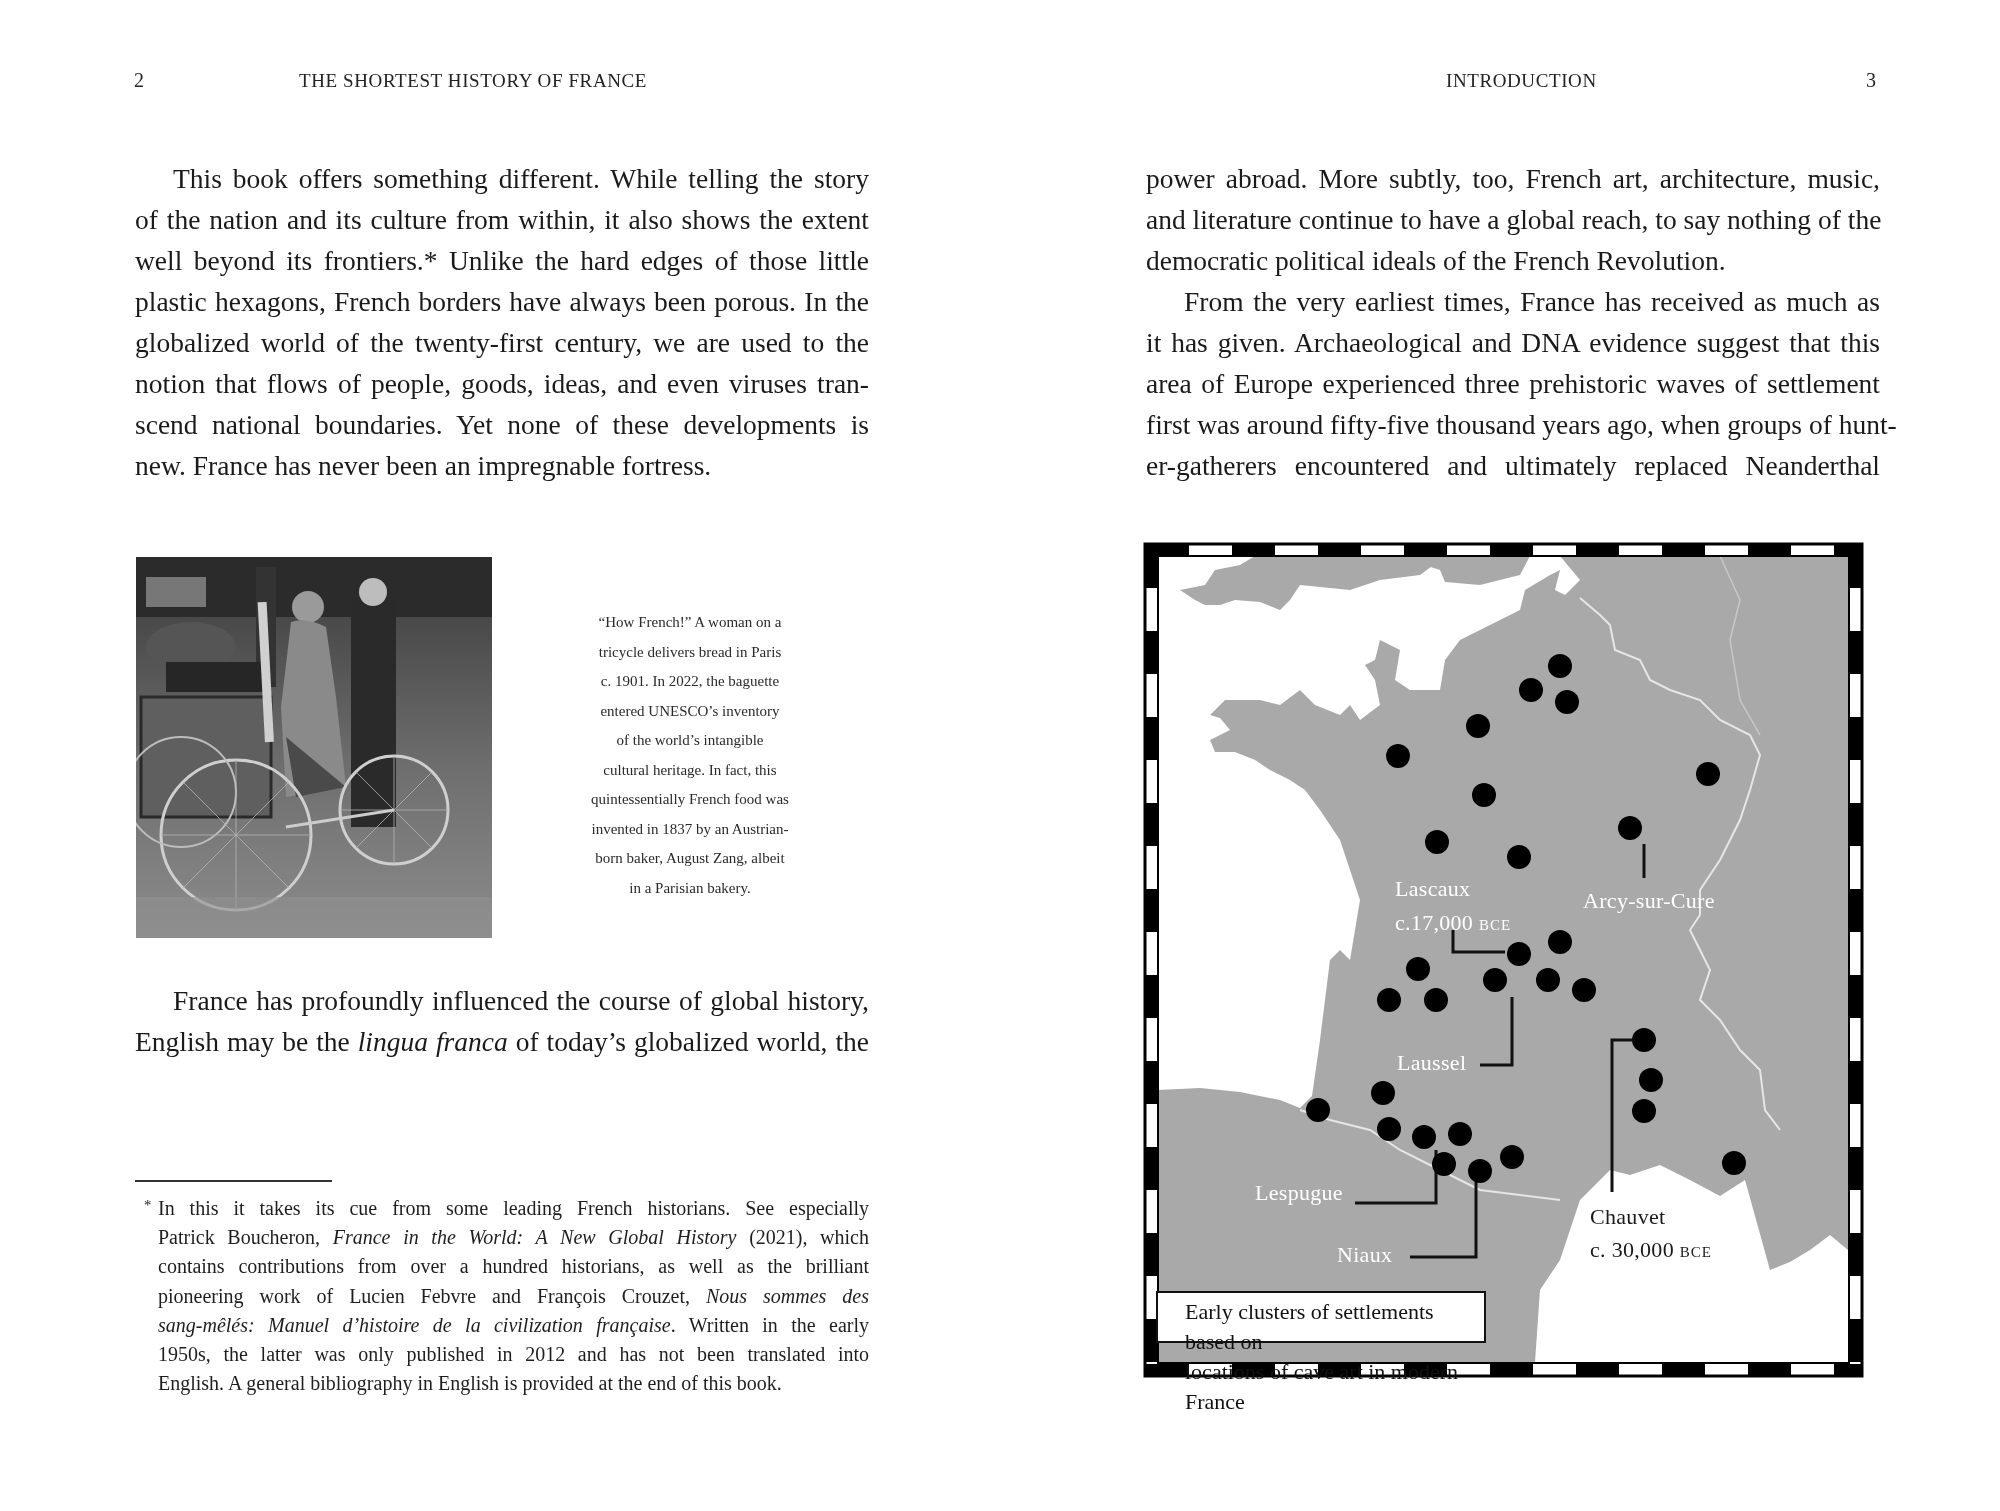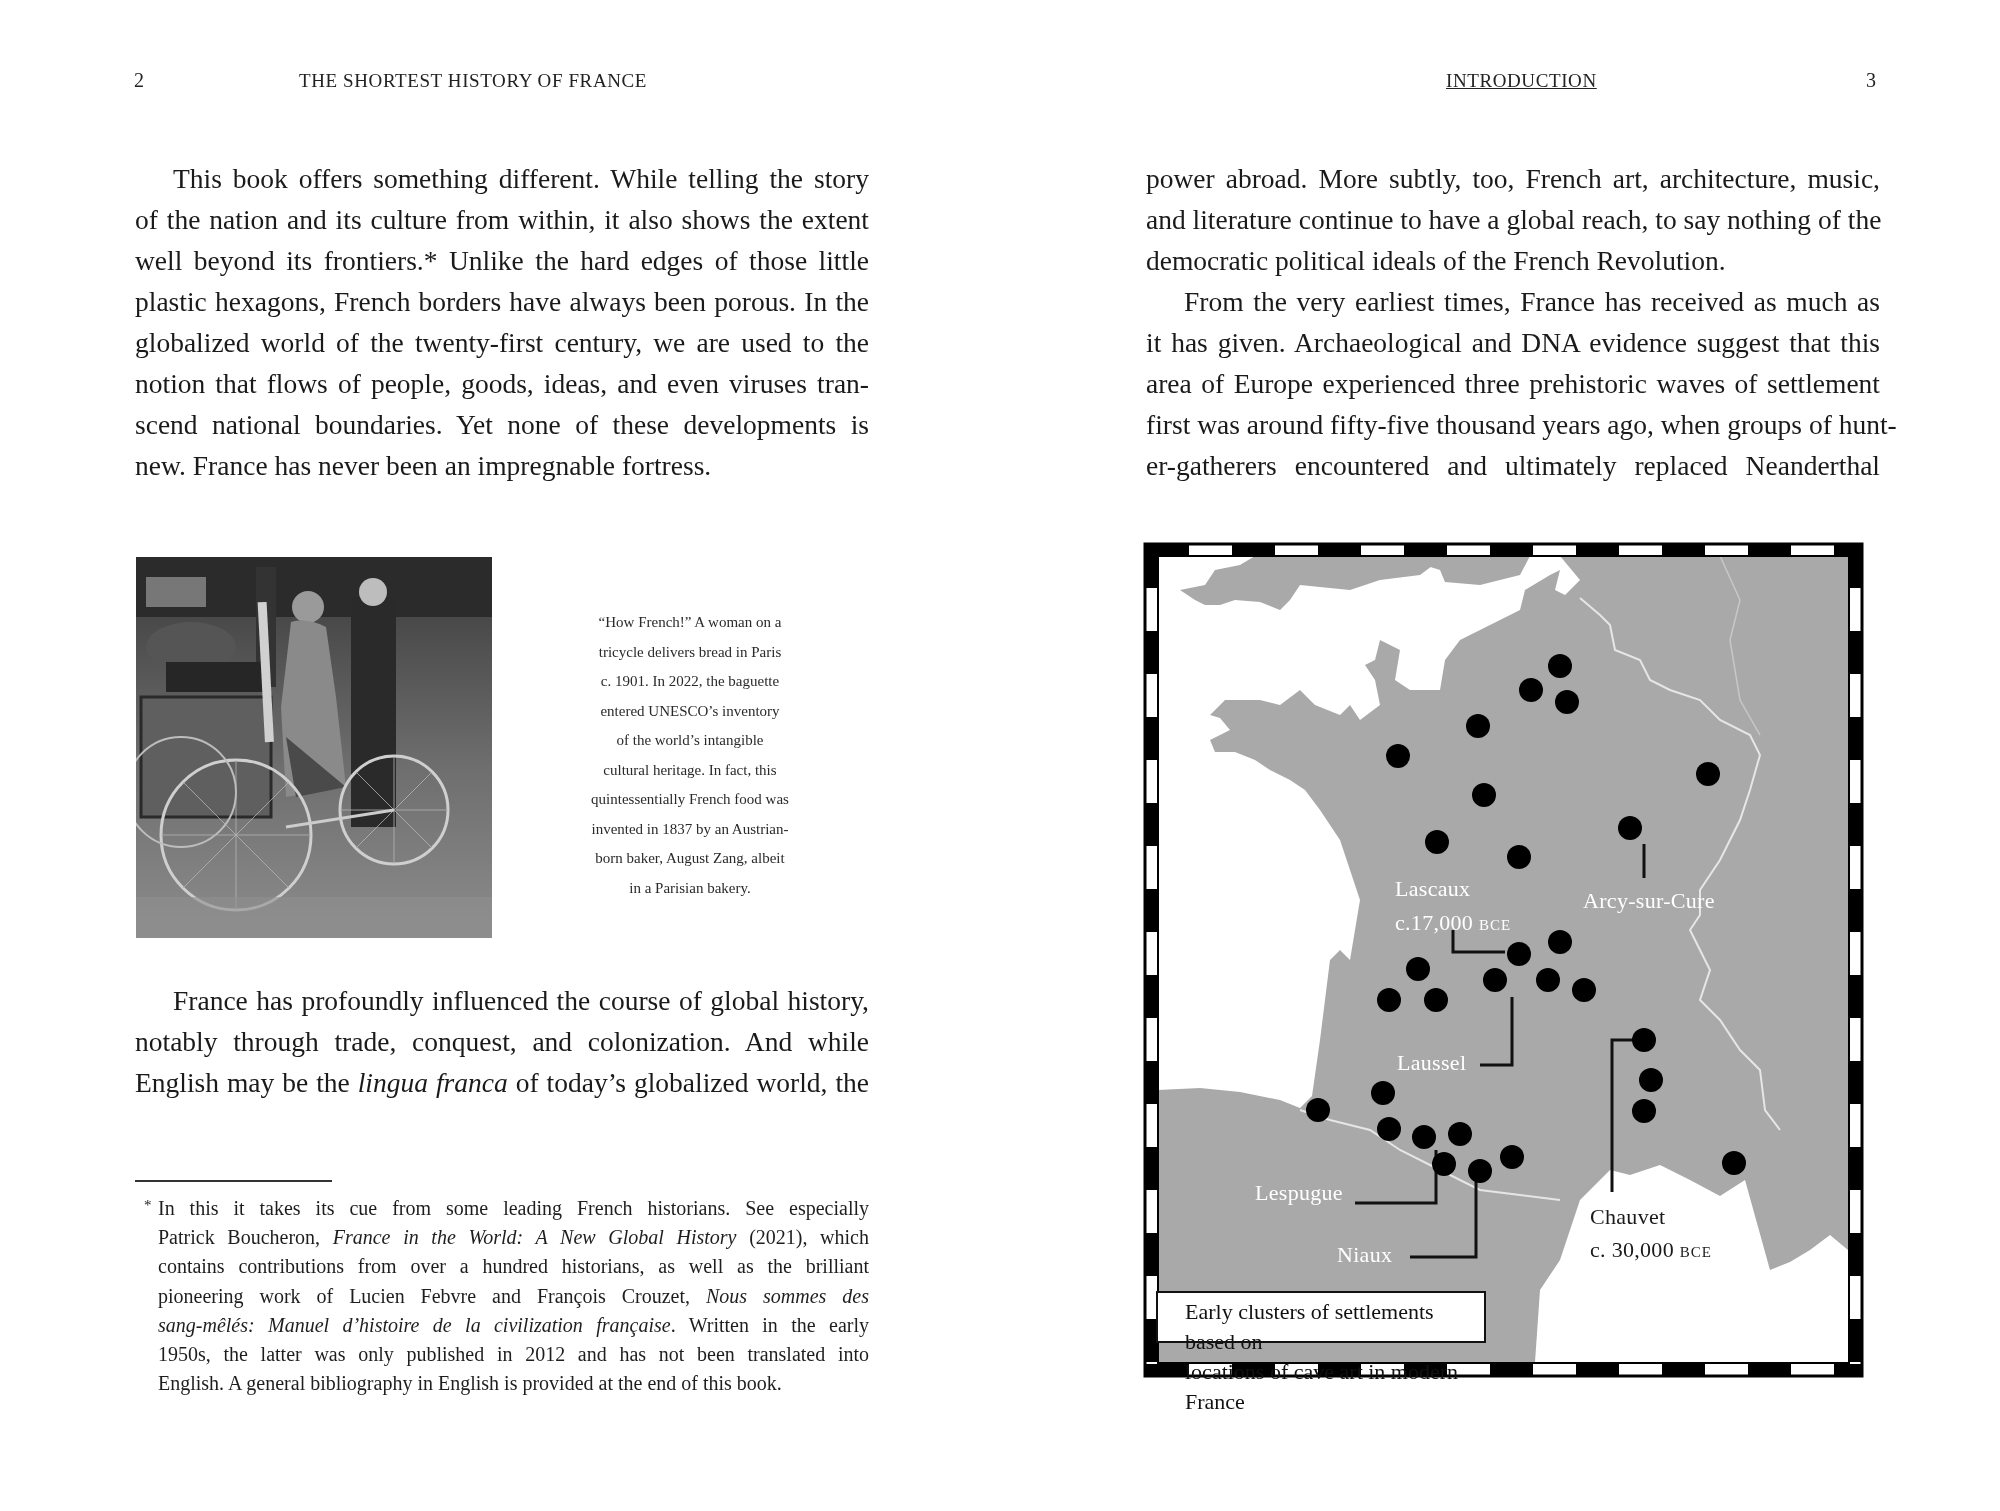--- a/index.html
+++ b/index.html
@@ -95,38 +95,37 @@
   <div>of the world’s intangible</div>
   <div>cultural heritage. In fact, this</div>
   <div>quintessentially French food was</div>
   <div>invented in 1837 by an Austrian-</div>
   <div>born baker, August Zang, albeit</div>
   <div>in a Parisian bakery.</div>
 </div>
 
 <div class="abs body-text" style="left:135px; top:980px; width:734px;">
   <span class="line ind"><span>France has profoundly influenced the course of global history,</span></span>
-  <span class="line"><span>notably through trade, conquest, and colonization. And while</span></span>
   <span class="line"><span>English may be the </span><i>lingua franca</i><span> of today’s globalized world, the</span></span>
 </div>
 
 <div class="abs rule" style="left:135px; top:1180px; width:197px;"></div>
 
 <div class="abs footnote" style="left:158px; top:1194px; width:711px;">
   <span class="fn-mark">*</span>
   <span class="fline"><span>In this it takes its cue from some leading French historians. See especially</span></span>
   <span class="fline"><span>Patrick Boucheron, </span><i>France in the World: A New Global History</i><span> (2021), which</span></span>
   <span class="fline"><span>contains contributions from over a hundred historians, as well as the brilliant</span></span>
   <span class="fline"><span>pioneering work of Lucien Febvre and François Crouzet, </span><i>Nous sommes des</i></span>
   <span class="fline"><i>sang-mêlés: Manuel d’histoire de la civilization française</i><span>. Written in the early</span></span>
   <span class="fline"><span>1950s, the latter was only published in 2012 and has not been translated into</span></span>
   <span class="fline last"><span>English. A general bibliography in English is provided at the end of this book.</span></span>
 </div>
 
-<div class="abs runhead" style="left:1446px;text-decoration:underline;">INTRODUCTION</div>
+<div class="abs runhead" style="left:1446px;">INTRODUCTION</div>
 <div class="abs folio" style="left:1866px;">3</div>
 
 <div class="abs body-text" style="left:1146px; top:158px; width:734px;">
   <span class="line"><span>power abroad. More subtly, too, French art, architecture, music,</span></span>
   <span class="line"><span>and literature continue to have a global reach, to say nothing of the</span></span>
   <span class="line last"><span>democratic political ideals of the French Revolution.</span></span>
   <span class="line ind"><span>From the very earliest times, France has received as much as</span></span>
   <span class="line"><span>it has given. Archaeological and DNA evidence suggest that this</span></span>
   <span class="line"><span>area of Europe experienced three prehistoric waves of settlement</span></span>
   <span class="line"><span>first was around fifty-five thousand years ago, when groups of hunt-</span></span>

